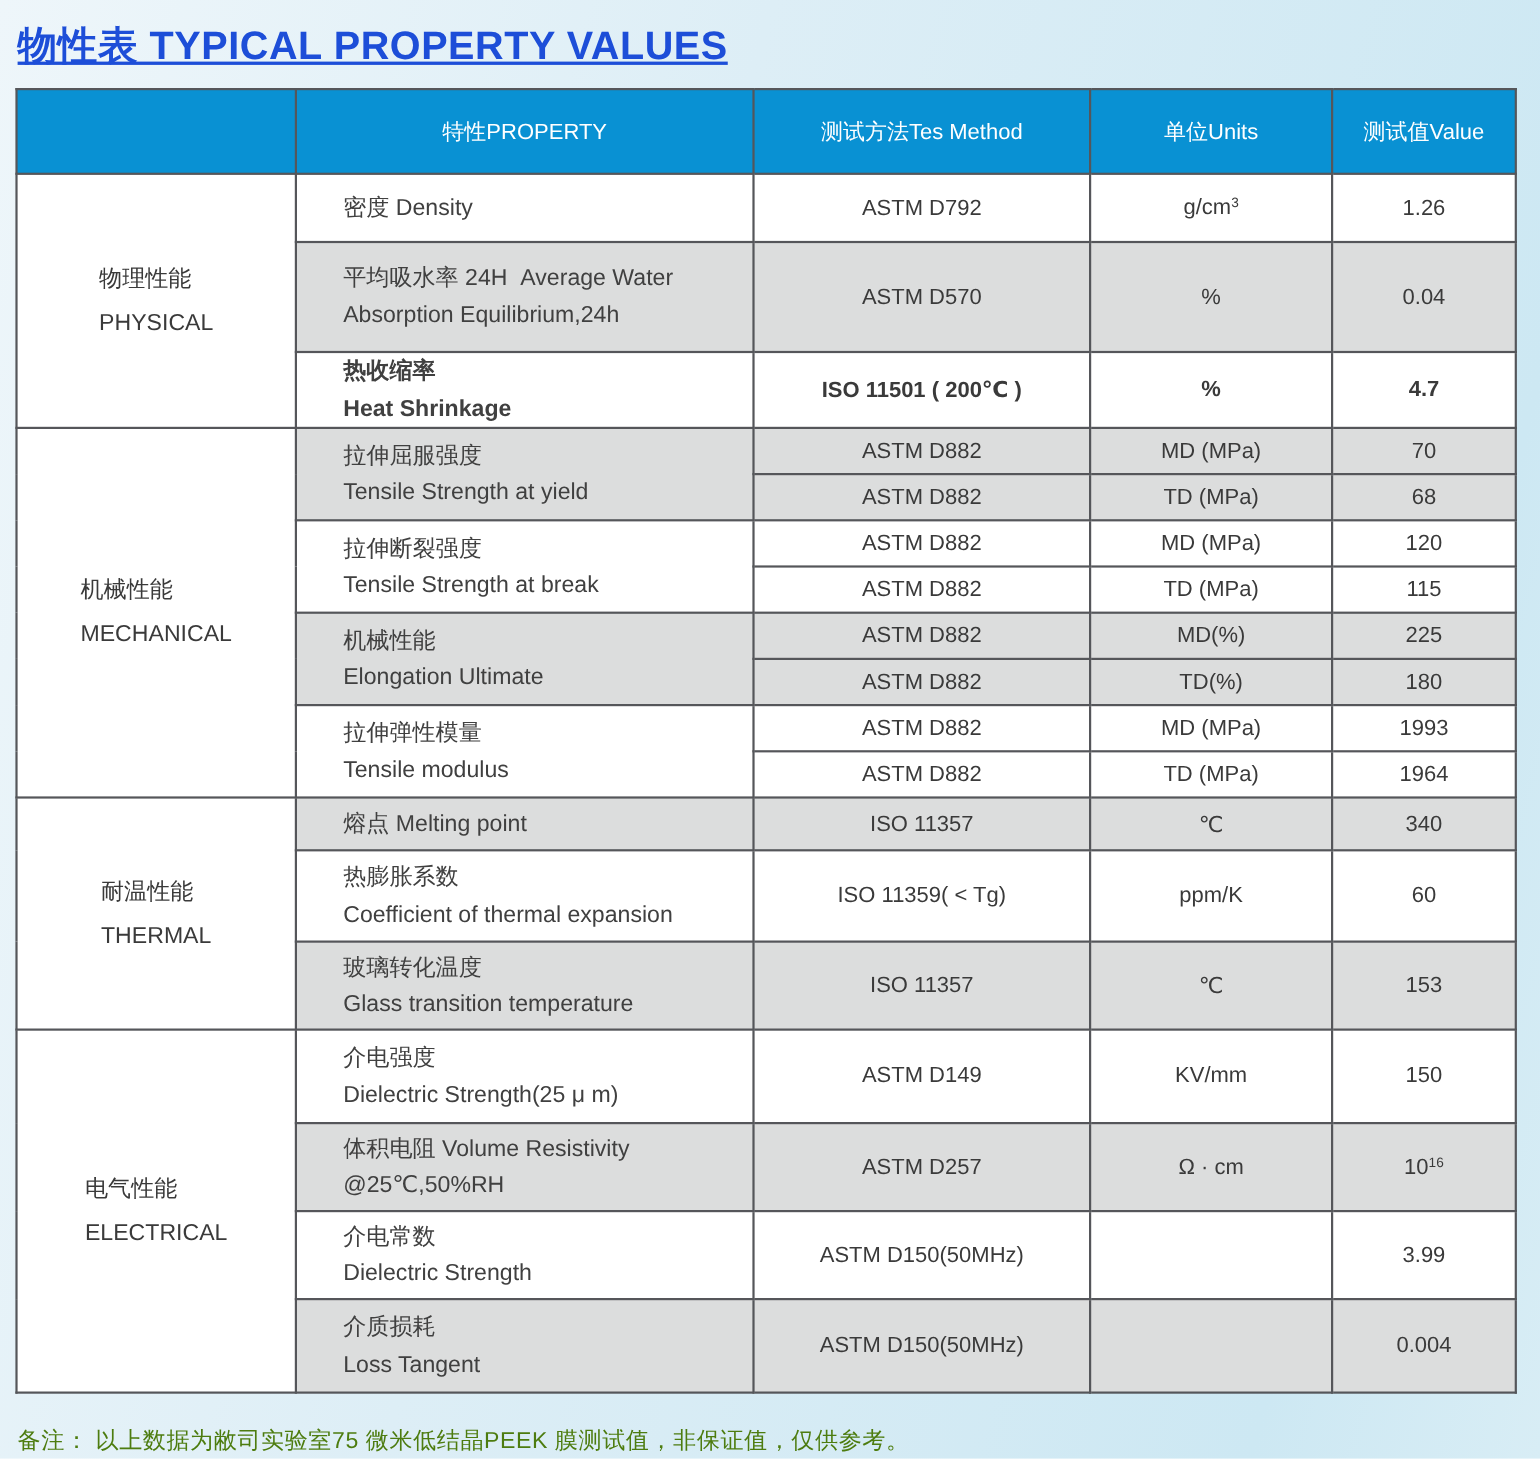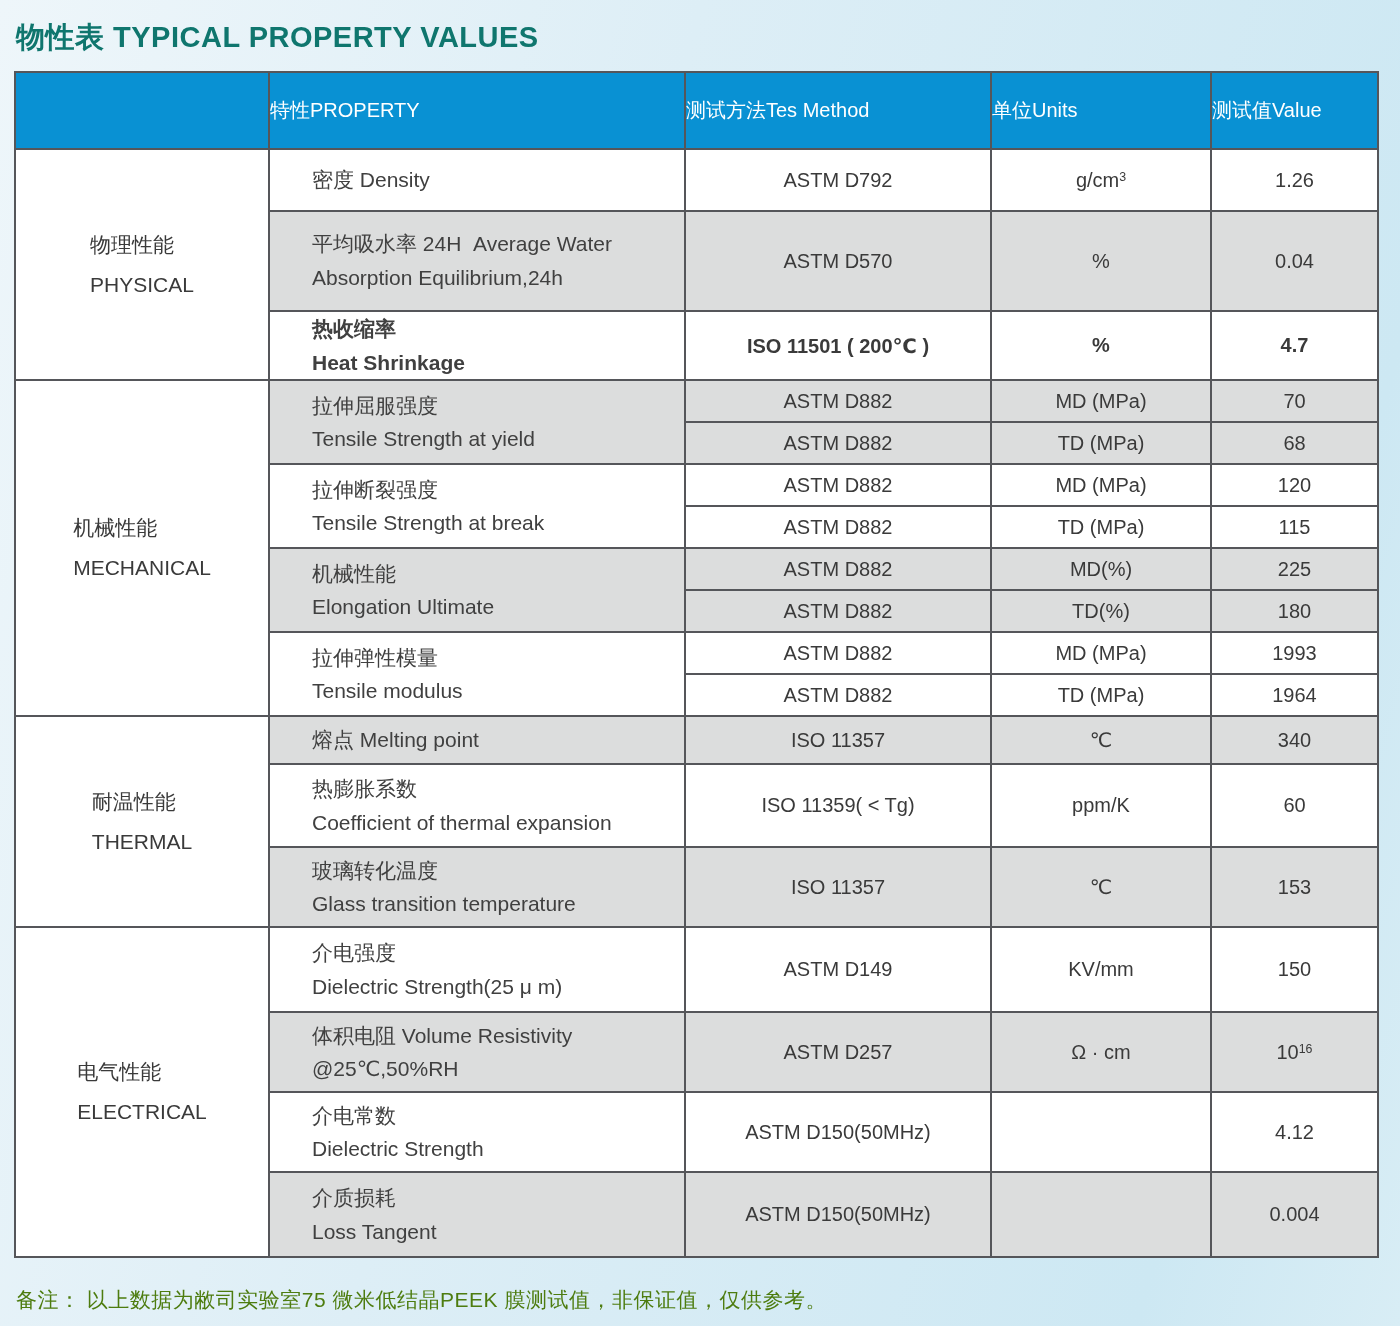--- a/index.html
+++ b/index.html
@@ -5,38 +5,39 @@
   * { box-sizing: border-box; margin: 0; padding: 0; }
   html, body { width: 1400px; height: 1326px; }
   body {
     background: linear-gradient(105deg, #eef6fa 0%, #ddeef6 40%, #cde8f3 85%, #d8edf5 100%);
     font-family: "Liberation Sans", "DejaVu Sans", sans-serif;
     color: #3a3a3a;
     overflow: hidden;
   }
   .title {
     padding: 18px 0 0 16px;
-    font-size: 29px;
+    font-size: 36px;
     font-weight: bold;
-    color: #0f766e;
+    color: #1d4ed8;
     letter-spacing: 0.5px;
+    text-decoration: underline;
   }
   table.props {
     border-collapse: collapse;
     table-layout: fixed;
     width: 1363px;
     margin: 13px 0 0 14px;
   }
   td, th { border: 2px solid #55565a; }
   th {
     background: #0991d3;
     color: #ffffff;
     font-weight: normal;
     font-size: 20px;
-    text-align: left;
+    text-align: center;
     vertical-align: middle;
   }
   .cat { background: #ffffff; text-align: center; vertical-align: middle; }
   .catwrap {
     display: inline-block;
     text-align: left;
     font-size: 21px;
     line-height: 1.9;
     color: #3a3a3a;
   }
@@ -236,21 +237,21 @@
     <td class="c g"><span>Ω · cm</span></td>
     <td class="c g"><span>10</span><sup>16</sup></td>
   </tr>
   <tr class="h84">
     <td class="prop w">
           <div>介电常数</div>
           <div>Dielectric Strength</div>
         </td>
     <td class="c w">ASTM D150(50MHz)</td>
     <td class="c w"><span></span></td>
-    <td class="c w"><span>4.12</span></td>
+    <td class="c w"><span>3.99</span></td>
   </tr>
   <tr class="h85">
     <td class="prop g">
           <div>介质损耗</div>
           <div>Loss Tangent</div>
         </td>
     <td class="c g">ASTM D150(50MHz)</td>
     <td class="c g"><span></span></td>
     <td class="c g"><span>0.004</span></td>
   </tr>

